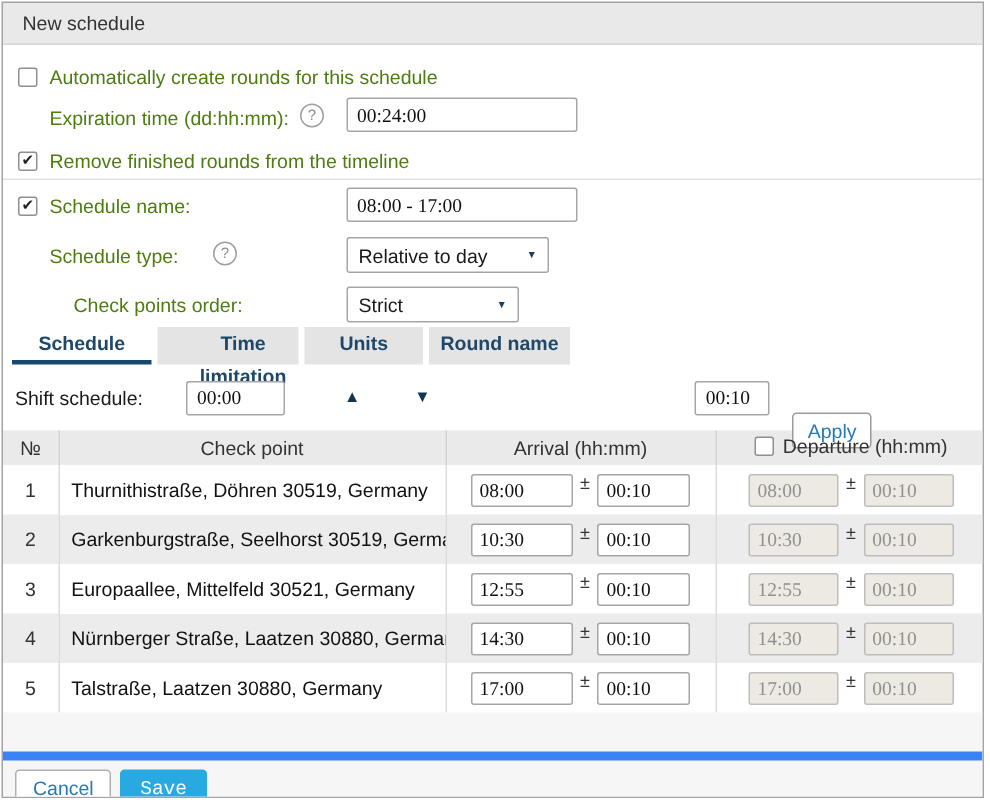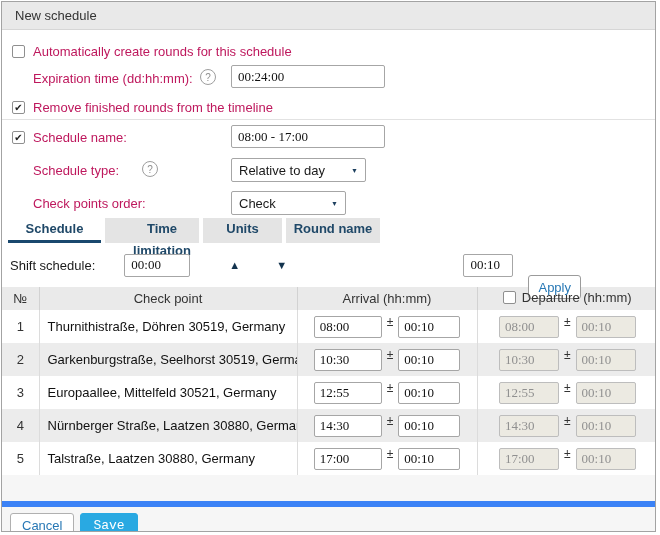--- a/index.html
+++ b/index.html
@@ -20,21 +20,21 @@
   
   .titlebar {
     height: 28px; line-height: 27px;
     background: #e9e9e9;
     border-bottom: 1px solid #d6d6d6;
     padding-left: 13px;
     color: #333;
   }
   
   .form { position: relative; height: 188px; background: #fff; }
-  .form .lbl { position: absolute; white-space: nowrap; color: #be185d; }
+  .form .lbl { position: absolute; white-space: nowrap; color: #4d7c0f; }
   .checkbox {
     position: absolute;
     width: 13px; height: 13px;
     border: 1px solid #8f8f8f; border-radius: 2px;
     background: #fff;
     display: inline-flex; align-items: center; justify-content: center;
     font-size: 10px; line-height: 10px; color: #222;
     cursor: pointer;
   }
   .txt {
@@ -165,23 +165,23 @@
     <span class="lbl" style="left:31px; top:100px;">Schedule name:</span>
     <input class="txt" style="left: 229px; top: 95px;" value="08:00 - 17:00">
 
     <span class="lbl" style="left:31px; top:133px;">Schedule type:</span>
     <span class="help" style="left:140px; top:131px;">?</span>
     <div class="select" style="left:229px; top:128px; width:135px;">
       <span>Relative to day</span>
       <span class="arrow">▼</span>
     </div>
 
-    <span class="lbl" style="left:31px; top:166px;">Check points order:</span>
+    <span class="lbl" style="left:47px; top:166px;">Check points order:</span>
     <div class="select" style="left:229px; top:161px; width:115px;">
-      <span>Check</span>
+      <span>Strict</span>
       <span class="arrow">▼</span>
     </div>
   </div>
 
   <div class="tabs">
     <div class="tab tab-schedule active">Schedule</div>
     <div class="tab tab-time">Time limitation</div>
     <div class="tab tab-units">Units</div>
     <div class="tab tab-round">Round name</div>
   </div>

